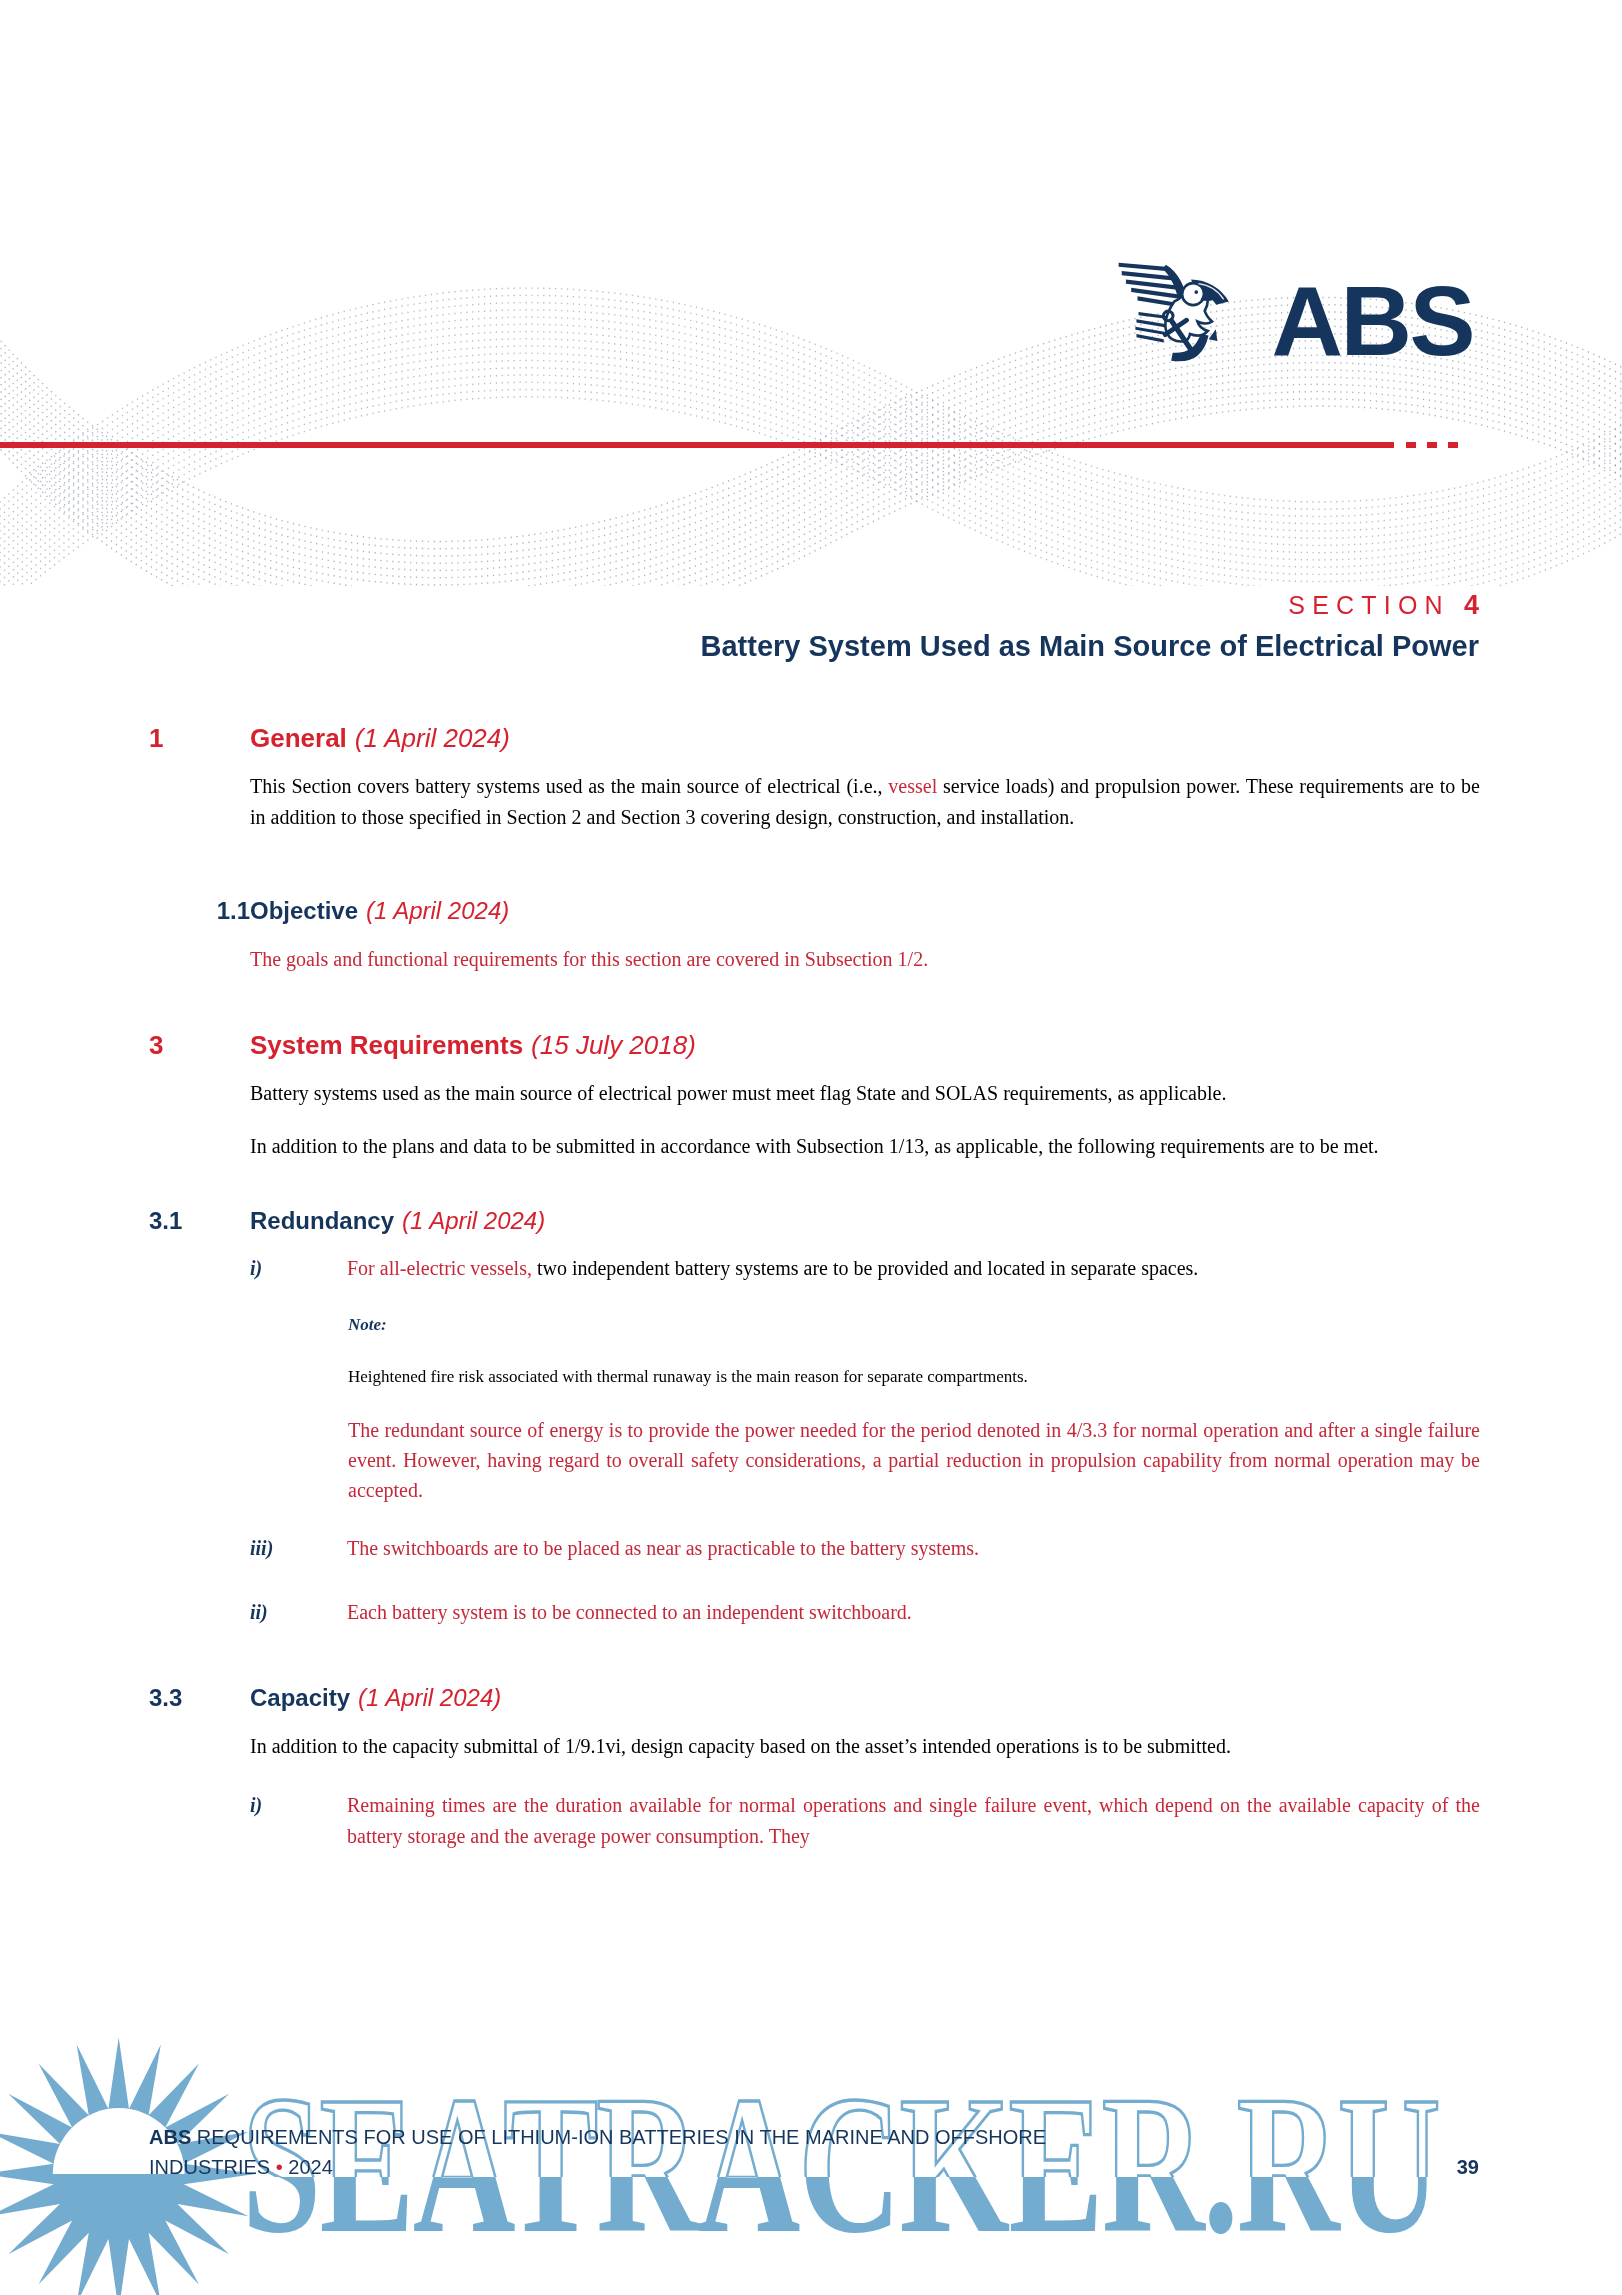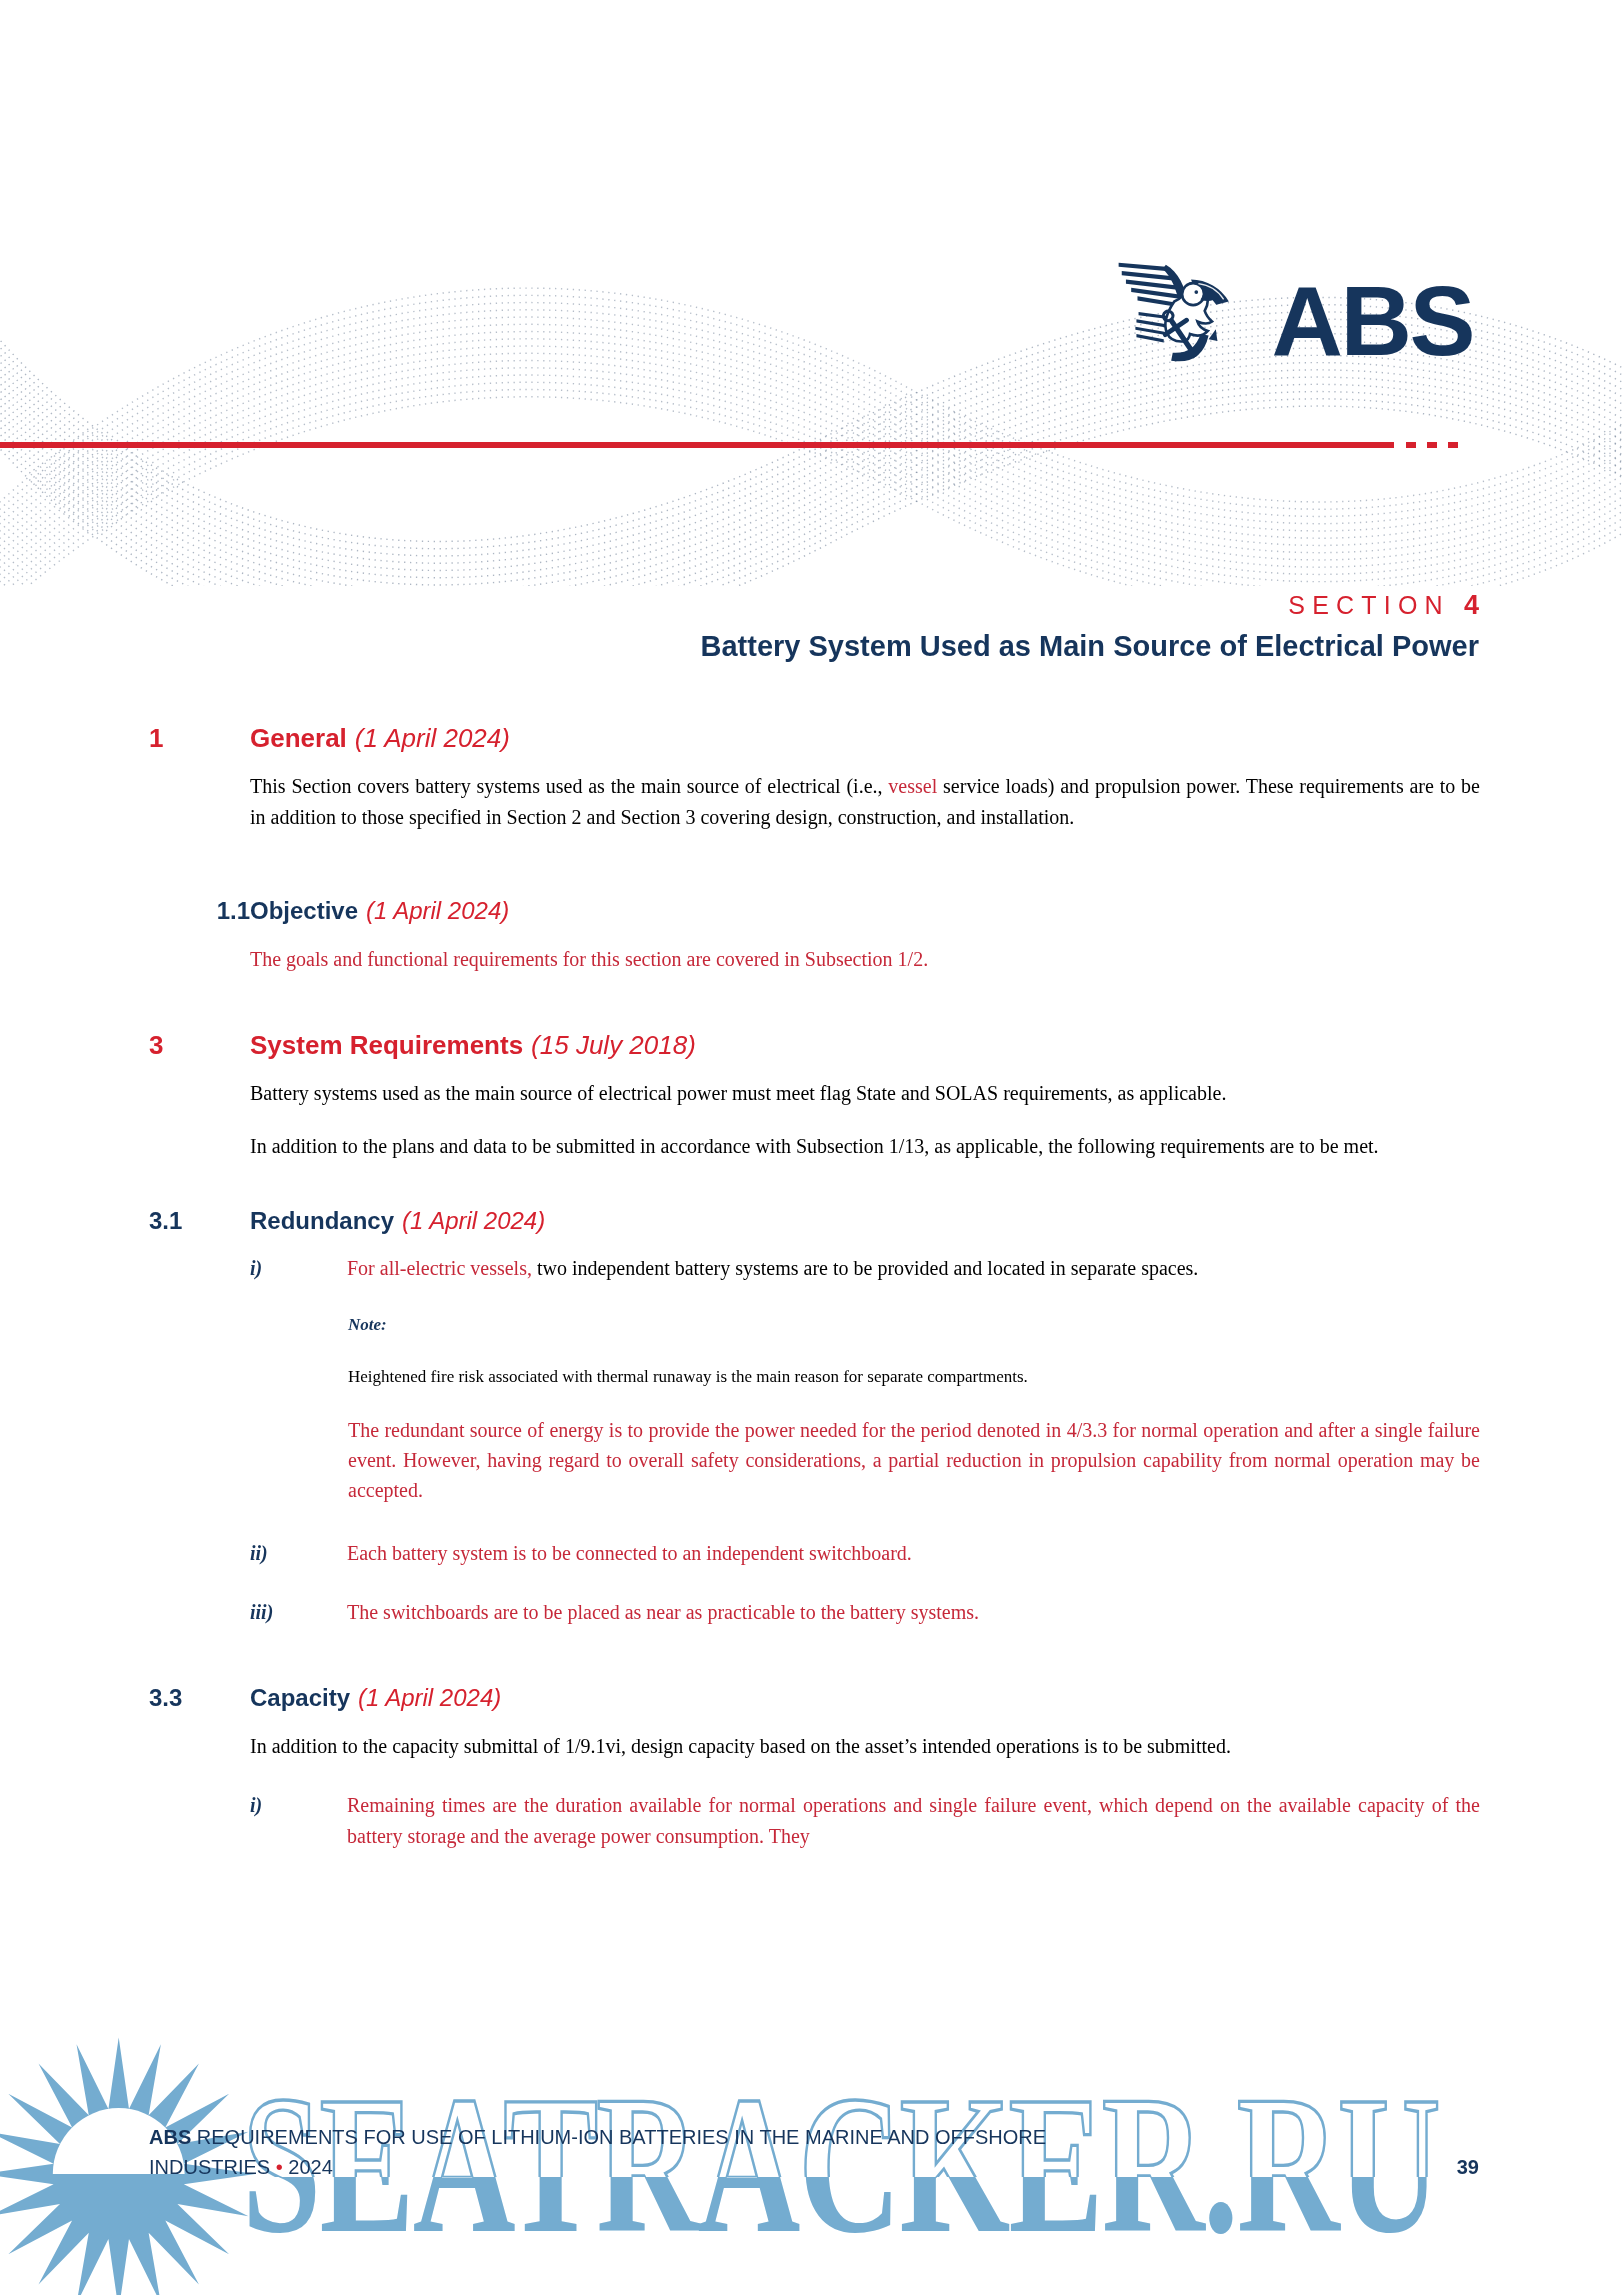--- a/index.html
+++ b/index.html
@@ -185,27 +185,27 @@
 
     <div class="item">
       <span class="marker">i)</span>
       <span class="ibody"><span class="red">For all-electric vessels,</span><span> two independent battery systems are to be provided and located in separate spaces.</span></span>
     </div>
 
     <div class="note-label">Note:</div>
     <div class="note-body">Heightened fire risk associated with thermal runaway is the main reason for separate compartments.</div>
     <div class="note-red">The redundant source of energy is to provide the power needed for the period denoted in 4/3.3 for normal operation and after a single failure event. However, having regard to overall safety considerations, a partial reduction in propulsion capability from normal operation may be accepted.</div>
 
+    <div class="item sp-iii">
+      <span class="marker">iii)</span>
+      <span class="ibody red">The switchboards are to be placed as near as practicable to the battery systems.</span>
+    </div>
     <div class="item sp-ii">
       <span class="marker">ii)</span>
       <span class="ibody red">Each battery system is to be connected to an independent switchboard.</span>
-    </div>
-    <div class="item sp-iii">
-      <span class="marker">iii)</span>
-      <span class="ibody red">The switchboards are to be placed as near as practicable to the battery systems.</span>
     </div>
 
     <div class="h-row h2 mt-cap">
       <span class="h-num">3.3</span>
       <span><span>Capacity</span><span class="h-date">(1 April 2024)</span></span>
     </div>
     <div class="para">In addition to the capacity submittal of 1/9.1vi, design capacity based on the asset’s intended operations is to be submitted.</div>
     <div class="item sp-i2">
       <span class="marker">i)</span>
       <span class="ibody red">Remaining times are the duration available for normal operations and single failure event, which depend on the available capacity of the battery storage and the average power consumption. They</span>

